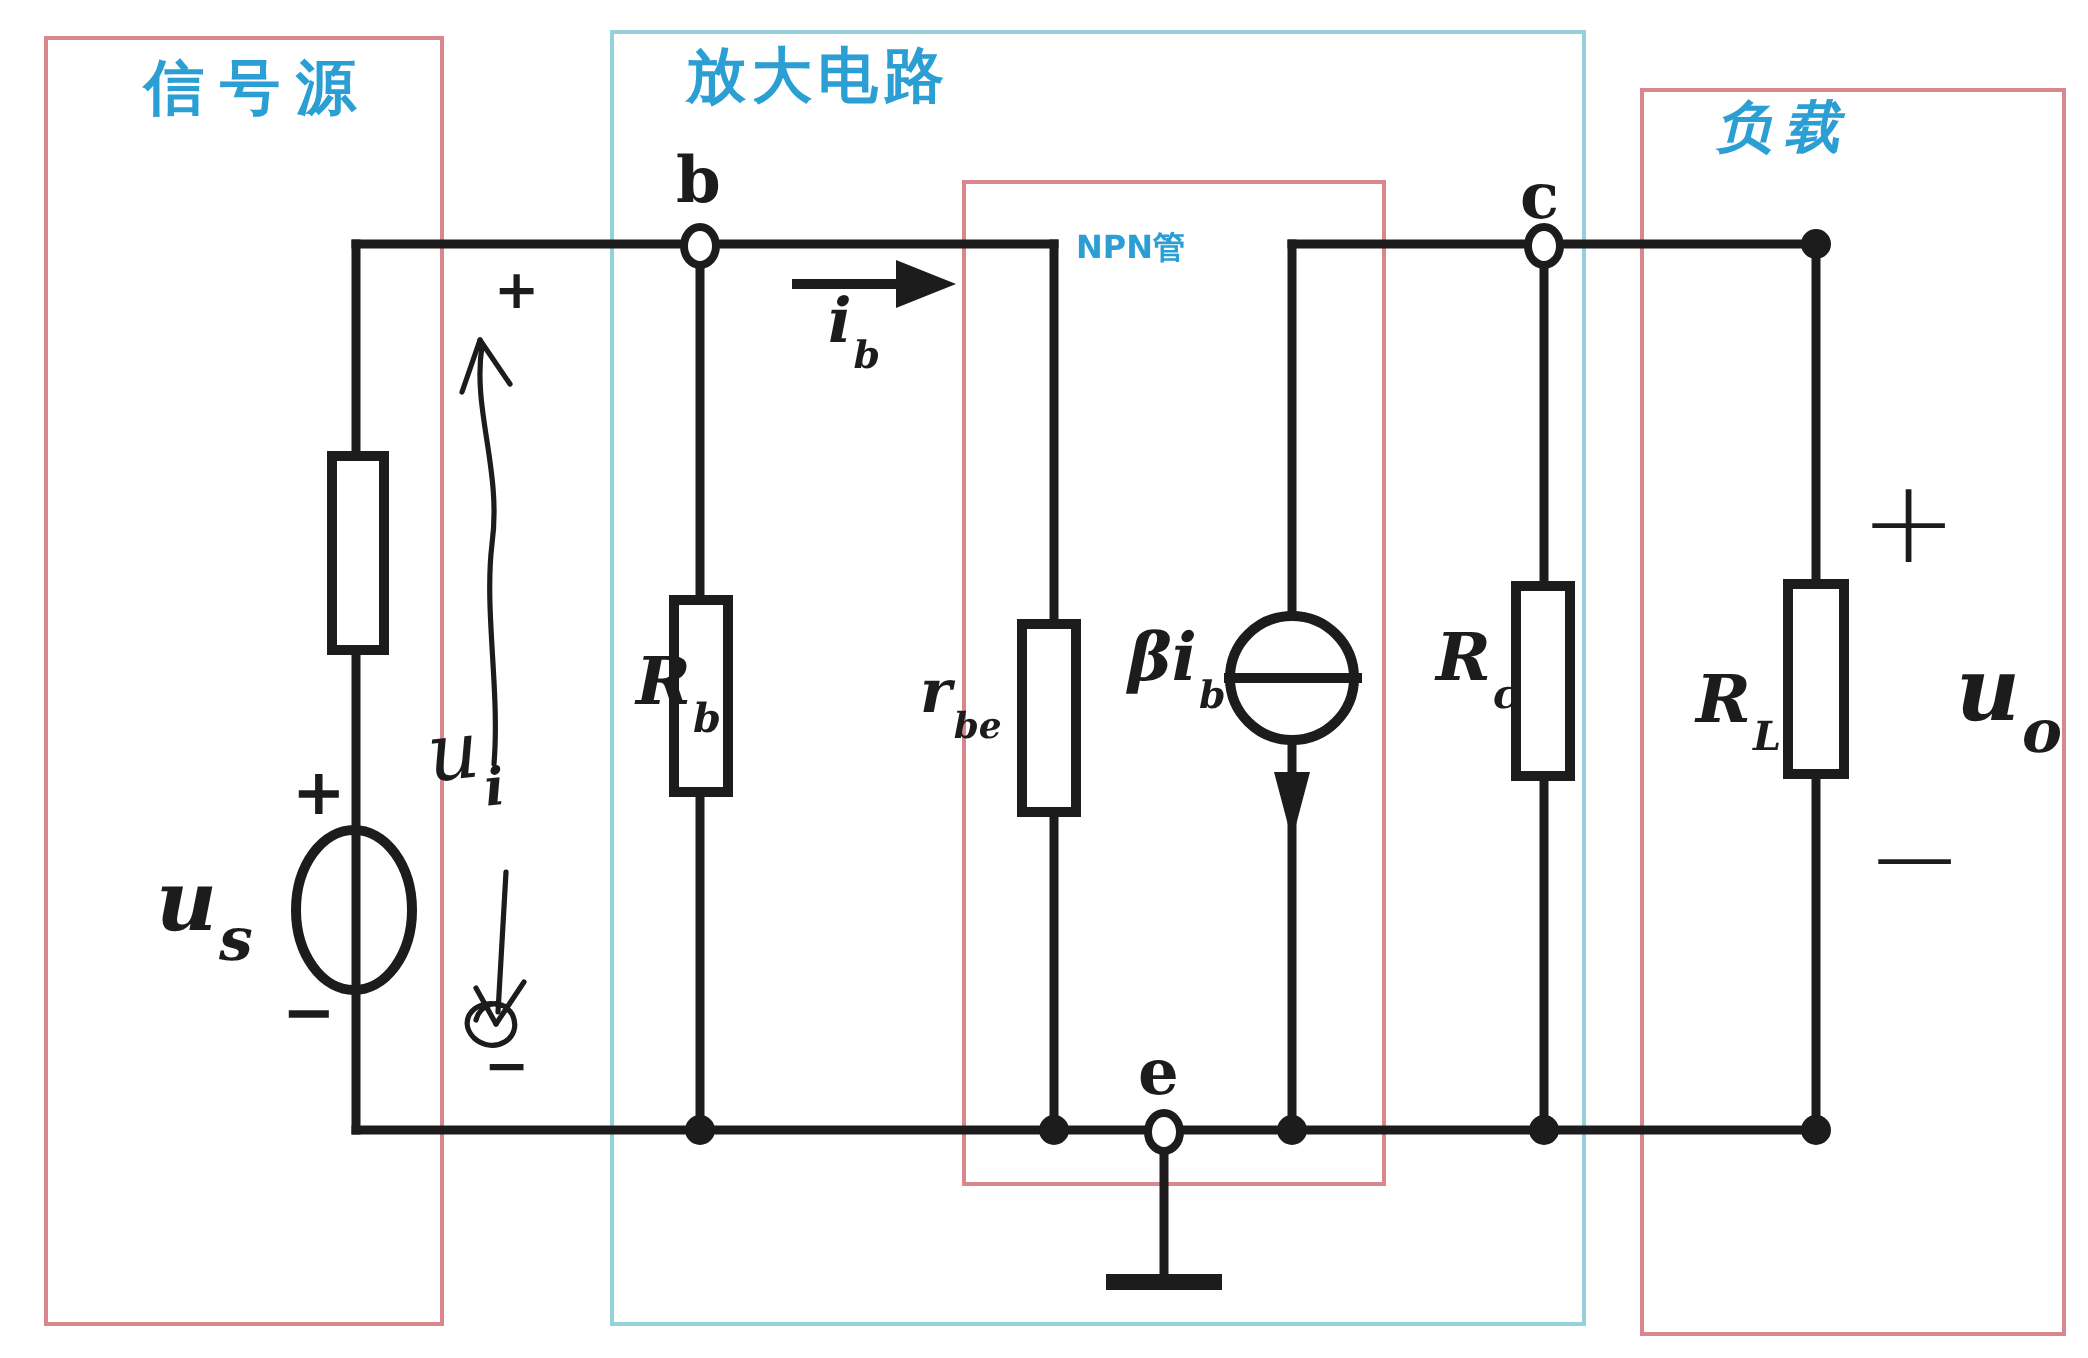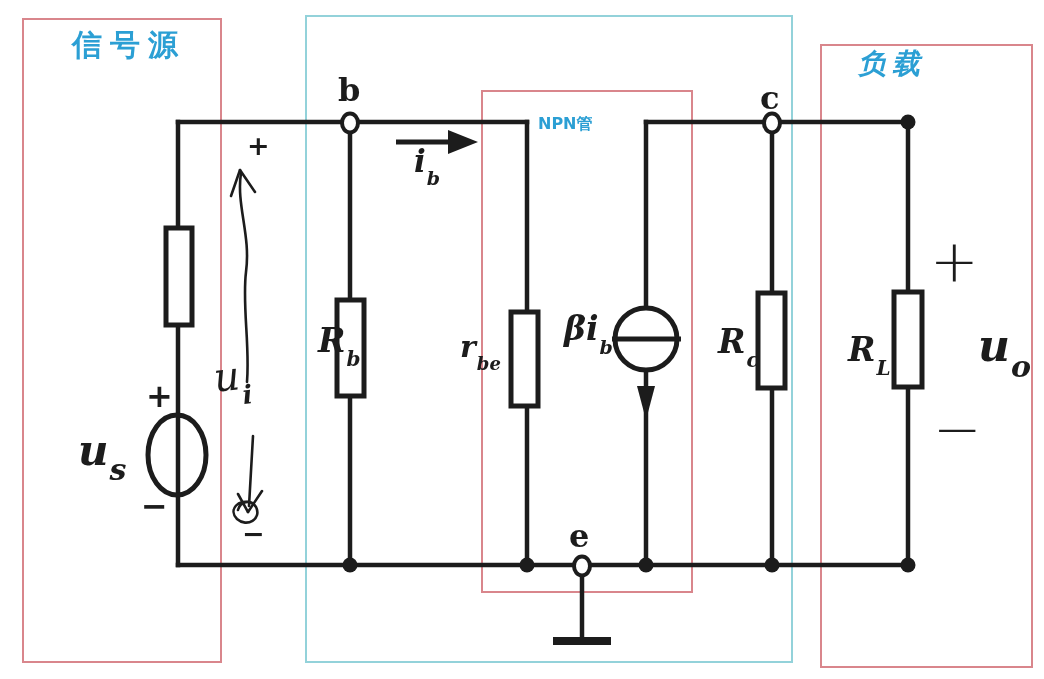--- a/index.html
+++ b/index.html
@@ -92,40 +92,41 @@
     </g>
 
     <g fill="#ffffff" stroke="#1c1c1c" stroke-width="4">
       <ellipse cx="350" cy="123" rx="8" ry="9.5"></ellipse>
       <ellipse cx="772" cy="123" rx="8" ry="9.5"></ellipse>
       <ellipse cx="582" cy="566" rx="8" ry="9.5"></ellipse>
     </g>
   </svg>
 
   <div class="lbl blue" style="left:72px;top:30px;font-size:30px;letter-spacing:8px;">信号源</div>
+  <div class="lbl blue" style="left:343px;top:24px;font-size:30px;letter-spacing:3px;">放大电路</div>
   <div class="lbl blue" style="left:538px;top:116px;font-size:16px;">NPN管</div>
   <div class="lbl blue" style="left:858px;top:50px;font-size:28px;letter-spacing:6px;font-style:italic;">负载</div>
 
   <div class="lbl node" style="left:338px;top:74px;">b</div>
   <div class="lbl node" style="left:760px;top:82px;">c</div>
   <div class="lbl node" style="left:569px;top:520px;">e</div>
 
   <div class="lbl comp" style="left:78px;top:430px;font-size:42px;">
     <span>u</span><sub style="font-size:30px;">s</sub>
   </div>
   <div class="lbl comp" style="left:318px;top:324px;font-size:33px;">
     <span>R</span><sub style="font-size:20px;">b</sub>
   </div>
   <div class="lbl comp" style="left:460px;top:332px;font-size:30px;font-weight:600;">
     <span>r</span><sub style="font-size:18px;">be</sub>
   </div>
   <div class="lbl comp" style="left:564px;top:312px;font-size:33px;">
     <span>βi</span><sub style="font-size:19px;">b</sub>
   </div>
-  <div class="lbl comp" style="left:718px;top:312px;font-size:33px;margin-top:13px;">
+  <div class="lbl comp" style="left:718px;top:312px;font-size:33px;">
     <span>R</span><sub style="font-size:20px;">c</sub>
   </div>
   <div class="lbl comp" style="left:848px;top:308px;font-size:33px;margin-top:25px;">
     <span>R</span><sub style="font-size:20px;">L</sub>
   </div>
   <div class="lbl comp" style="left:414px;top:146px;font-size:31px;">
     <span>i</span><sub style="font-size:19px;">b</sub>
   </div>
   <div class="lbl comp" style="left:214px;top:356px;font-size:40px;font-weight:500;transform:rotate(-6deg);">
     <span>u</span><sub style="font-size:26px;">i</sub>

